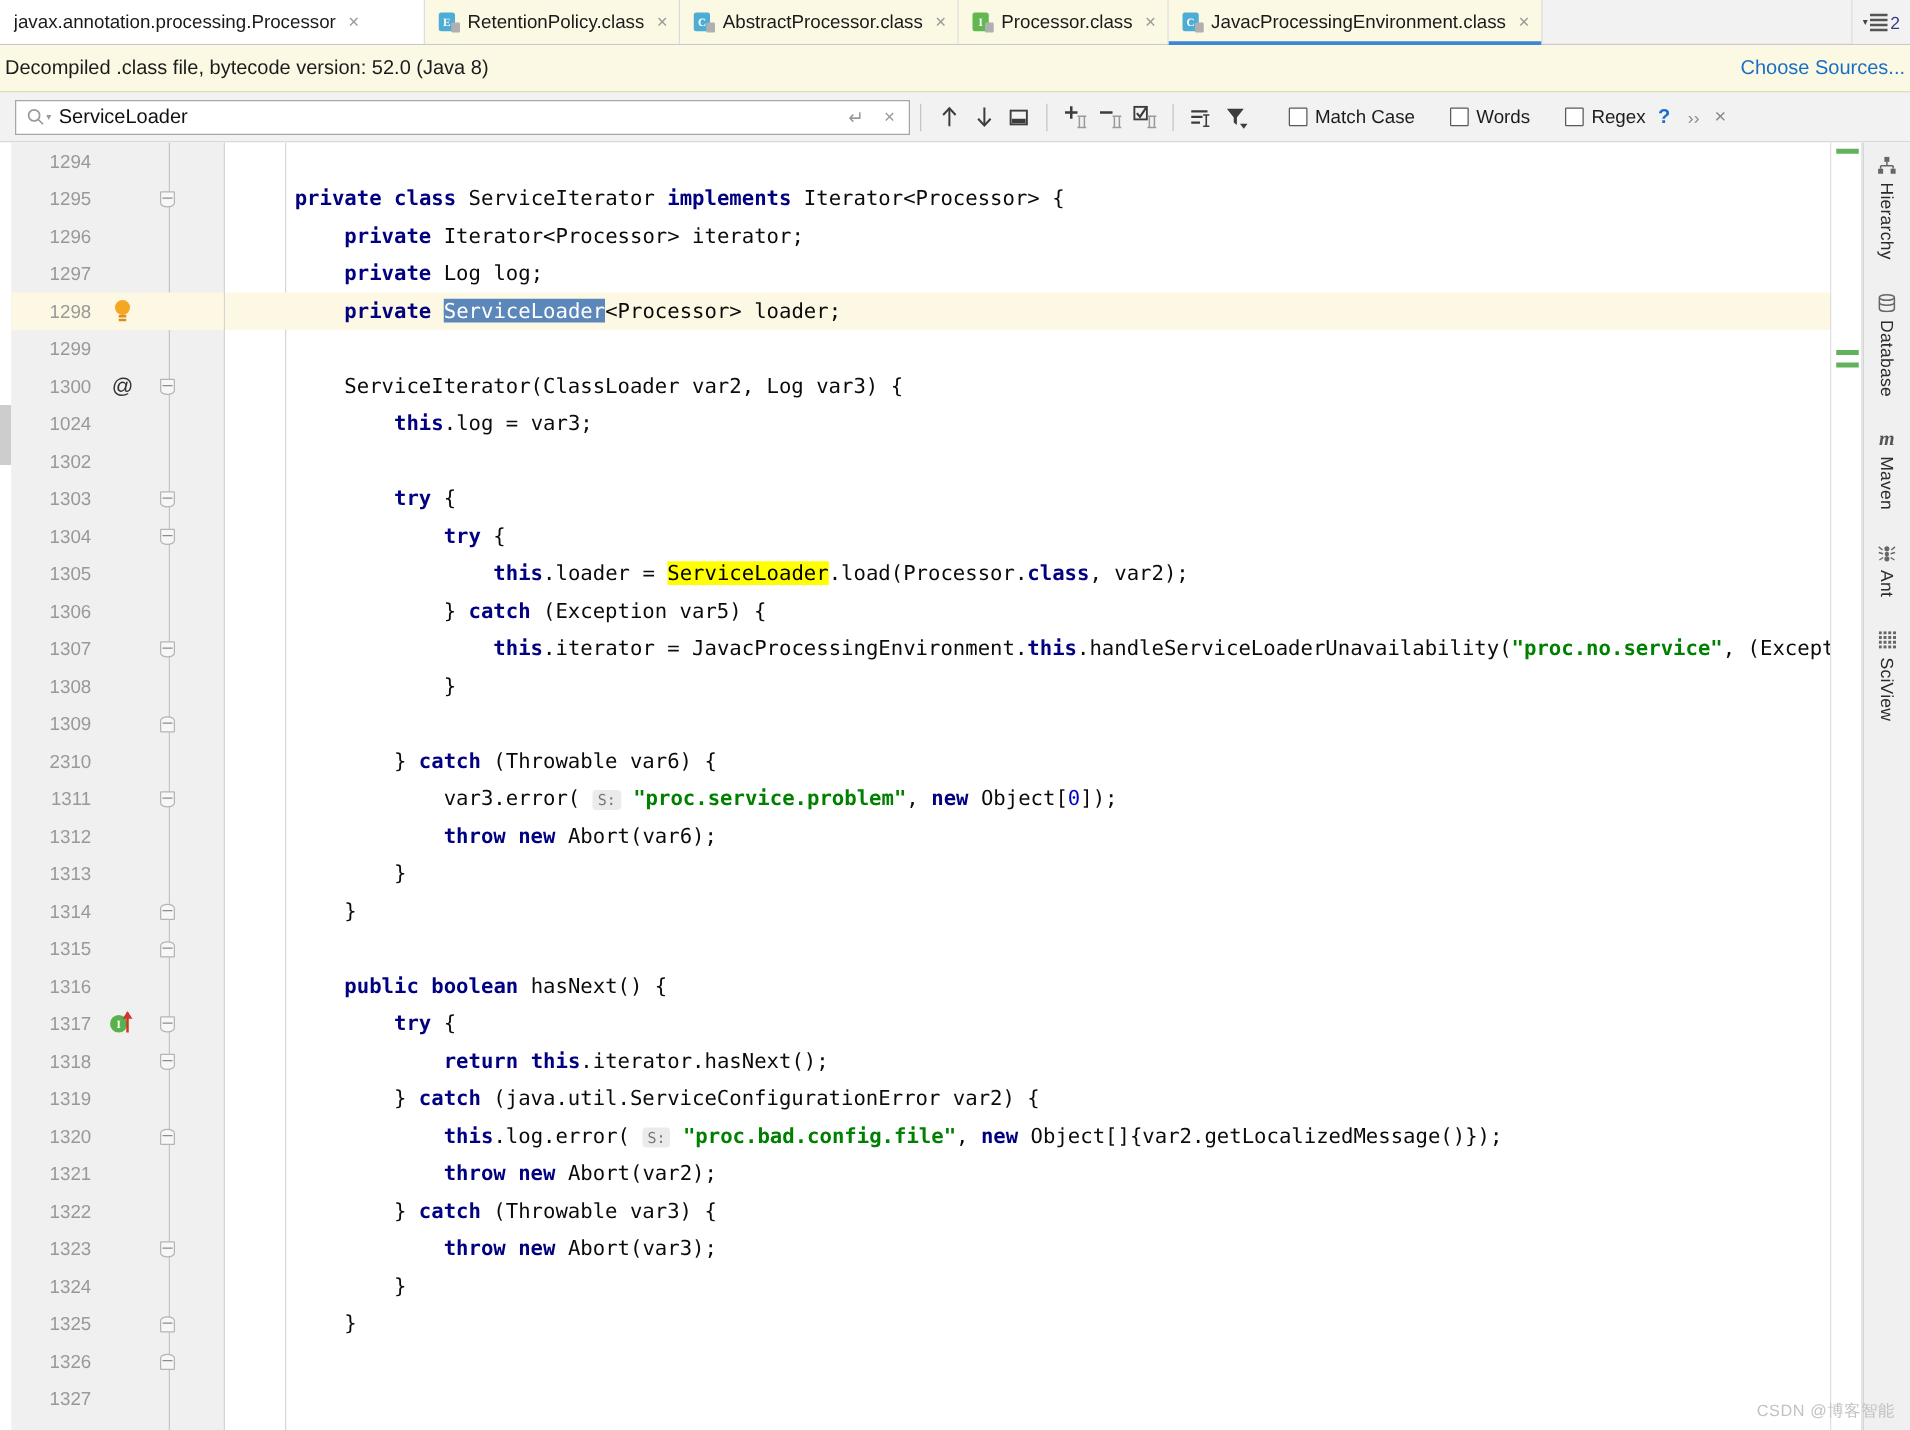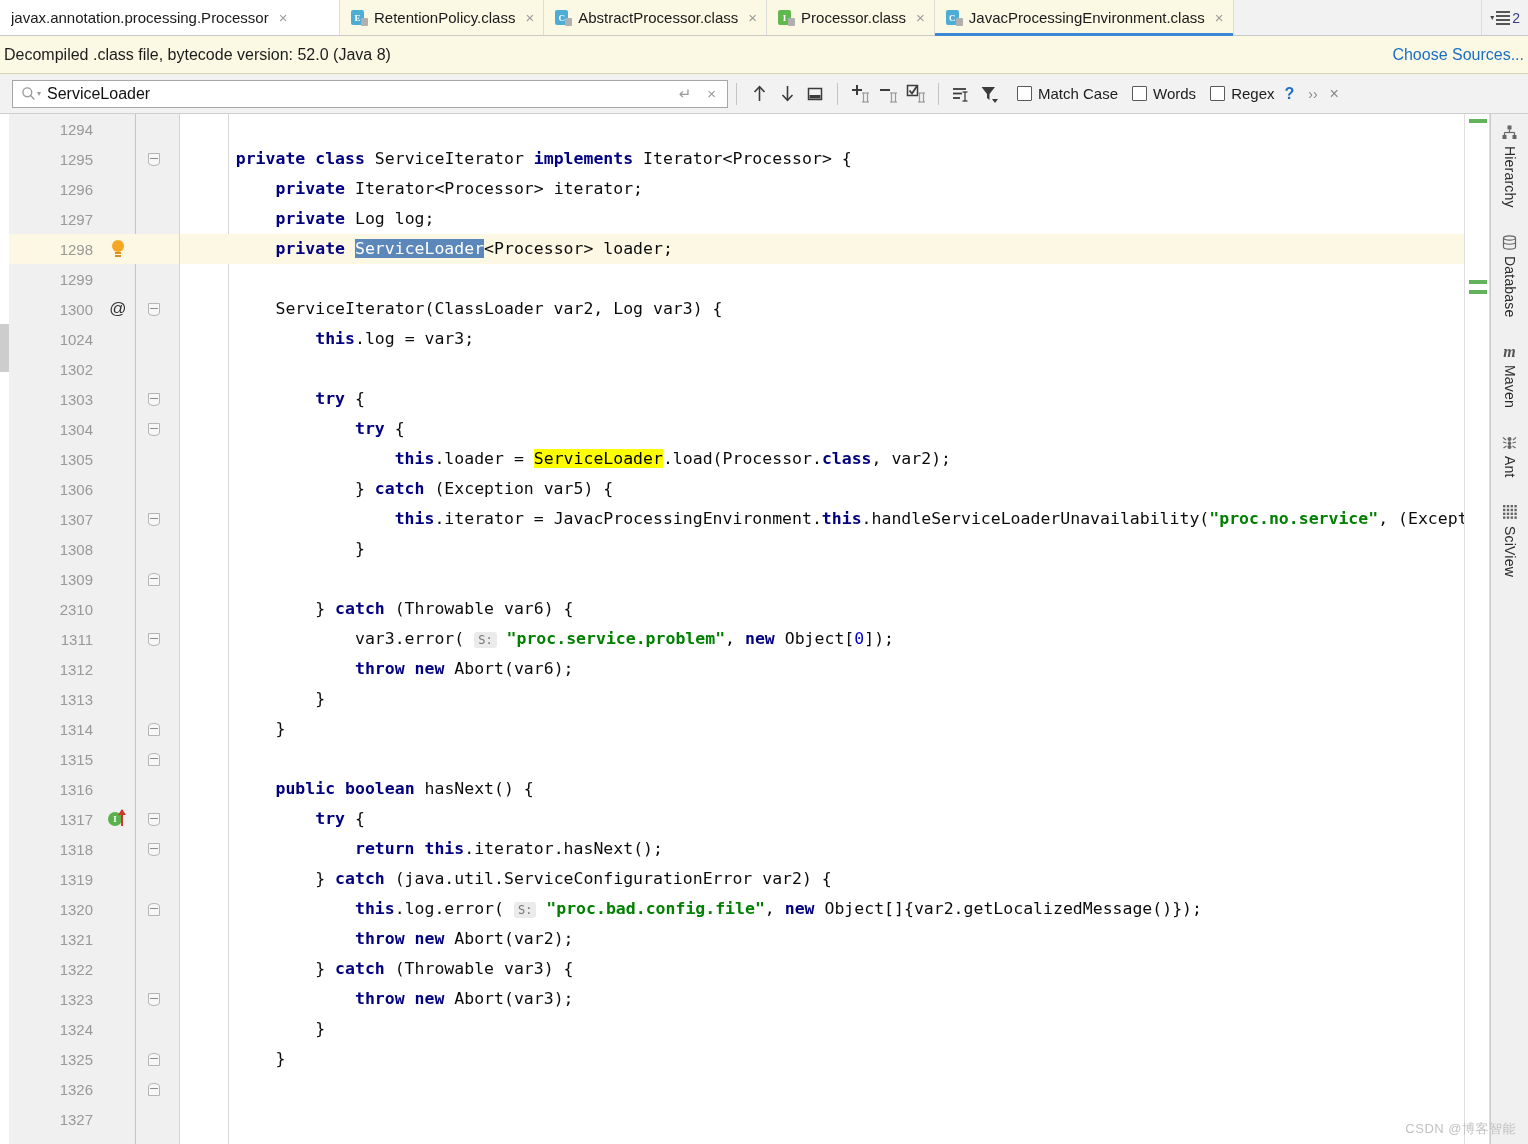--- a/index.html
+++ b/index.html
@@ -92,21 +92,21 @@
     padding: 0 6px 0 8px;
   }
   .search-field .magnifier { flex: 0 0 auto; display:flex; align-items:center; gap:1px;}
   .search-field .sval { flex: 1; font-size: 16px; color: #111; }
   .search-field .ficon-btn { color: #9a9a9a; font-size: 15px; padding: 0 5px; }
   .tb-sep { width: 1px; height: 22px; background: #c4c4c4; margin: 0 8px; }
   .tbtn {
     width: 28px; height: 28px; display: flex; align-items: center; justify-content: center;
     color: #3c3c3c;
   }
-  .tb-check { display: flex; align-items: center; gap: 6px; margin-left: 14px; font-size: 15px; color: #1c1c1c; }
+  .tb-check { display: flex; align-items: center; gap: 6px; margin-left: 28px; font-size: 15px; color: #1c1c1c; }
   .cbox { width: 15px; height: 15px; border: 1.5px solid #5a5a5a; background: #fff; border-radius: 1px; }
   .tb-help { color: #1a6fc4; font-size: 16px; font-weight: bold; margin-left: 10px; }
   .tb-more { color: #888; font-size: 14px; margin-left: 14px; }
   .tb-close { color: #888; font-size: 16px; margin-left: 12px; margin-right: 4px; }
 
   
   .editor-wrap { flex: 1; display: flex; position: relative; overflow: hidden; background: #fff; }
 
   .left-strip { width: 9px; background: #ffffff; position: relative; flex: 0 0 auto; }
   .left-strip .thumb {
@@ -117,21 +117,20 @@
     width: 171px; flex: 0 0 auto; background: #f0f0f0; position: relative;
     border-right: 1px solid #d4d4d4;
     font-family: "DejaVu Sans Mono", monospace;
   }
   .gutter .grow {
     height: 30px; display: flex; align-items: center; position: relative;
   }
   .gutter .num {
     width: 64px; text-align: right; font-size: 15px; color: #999999;
     font-family: "Liberation Sans", sans-serif;
-    margin-left: 20px;
   }
   .gutter .mark { width: 50px; display: flex; align-items: center; justify-content: center; }
   .gutter .fold { width: 22px; display: flex; align-items: center; justify-content: center; }
   .gutter .grow.hl { background: #fdf8e4; }
   .gutter .vline {
     position: absolute; left: 126px; top: 0; width: 1px; height: 100%; background: #c6c6c6;
   }
 
   .foldmark {
     width: 12px; height: 13px; position: relative;

